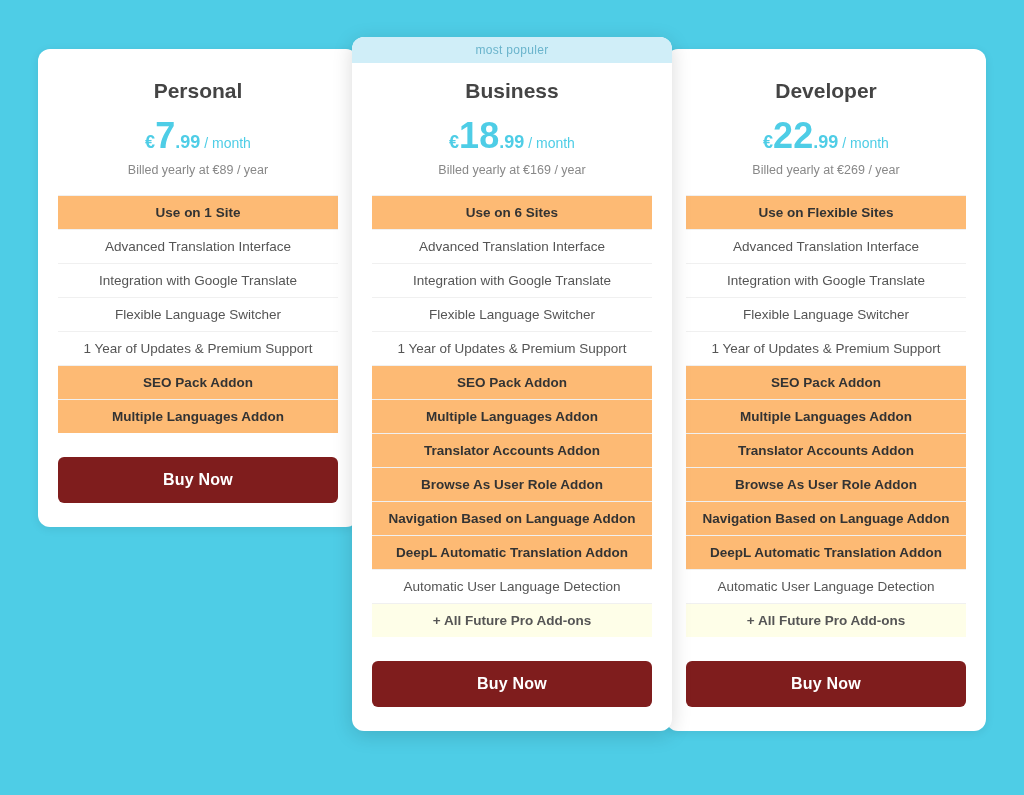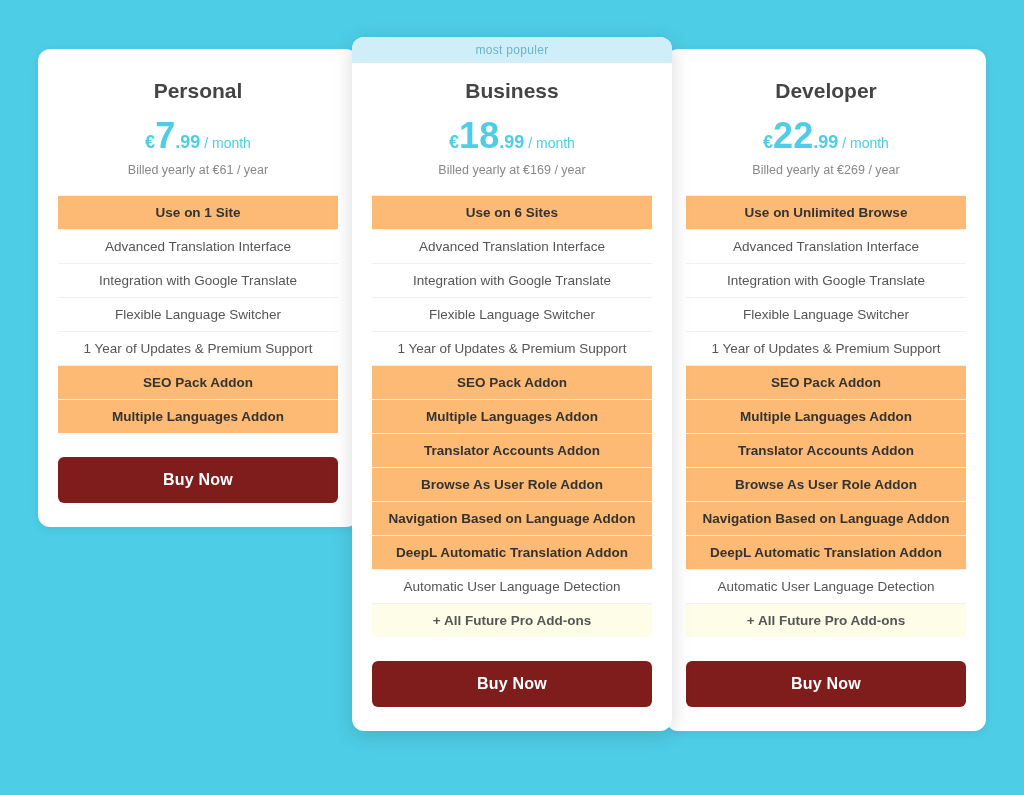--- a/index.html
+++ b/index.html
@@ -137,21 +137,21 @@
 
 <div class="pricing-container">
 <div class="plan-card">
       <div class="plan-name">Personal</div>
       <div class="plan-price">
         <span class="price-currency">€</span>
         <span class="price-main">7</span>
         <span class="price-decimal">.99</span>
         <span class="price-period">/ month</span>
       </div>
-      <div class="plan-billed">Billed yearly at €61 / year</div>
+      <div class="plan-billed">Billed yearly at €89 / year</div>
       <ul class="features-list">
     <li class="feature-item highlighted">Use on 1 Site</li>
         <li class="feature-item">Advanced Translation Interface</li>
         <li class="feature-item">Integration with Google Translate</li>
         <li class="feature-item">Flexible Language Switcher</li>
         <li class="feature-item">1 Year of Updates &amp; Premium Support</li>
         <li class="feature-item highlighted">SEO Pack Addon</li>
         <li class="feature-item highlighted">Multiple Languages Addon</li>
       </ul>
       <button class="buy-button">Buy Now</button>
@@ -186,21 +186,21 @@
     <div class="plan-card">
       <div class="plan-name">Developer</div>
       <div class="plan-price">
         <span class="price-currency">€</span>
         <span class="price-main">22</span>
         <span class="price-decimal">.99</span>
         <span class="price-period">/ month</span>
       </div>
       <div class="plan-billed">Billed yearly at €269 / year</div>
       <ul class="features-list">
-    <li class="feature-item highlighted">Use on Unlimited Browse</li>
+    <li class="feature-item highlighted">Use on Flexible Sites</li>
         <li class="feature-item">Advanced Translation Interface</li>
         <li class="feature-item">Integration with Google Translate</li>
         <li class="feature-item">Flexible Language Switcher</li>
         <li class="feature-item">1 Year of Updates &amp; Premium Support</li>
         <li class="feature-item highlighted">SEO Pack Addon</li>
         <li class="feature-item highlighted">Multiple Languages Addon</li>
         <li class="feature-item highlighted">Translator Accounts Addon</li>
         <li class="feature-item highlighted">Browse As User Role Addon</li>
         <li class="feature-item highlighted">Navigation Based on Language Addon</li>
         <li class="feature-item highlighted">DeepL Automatic Translation Addon</li>

